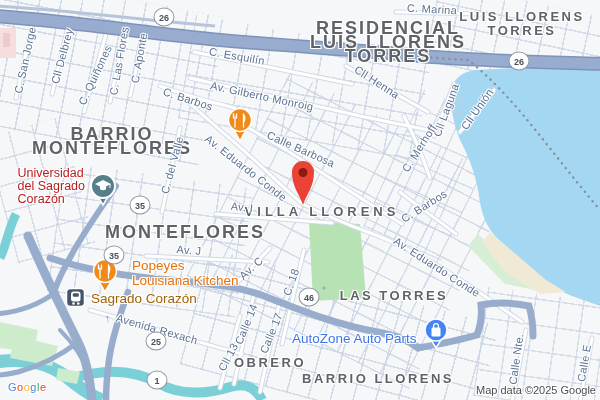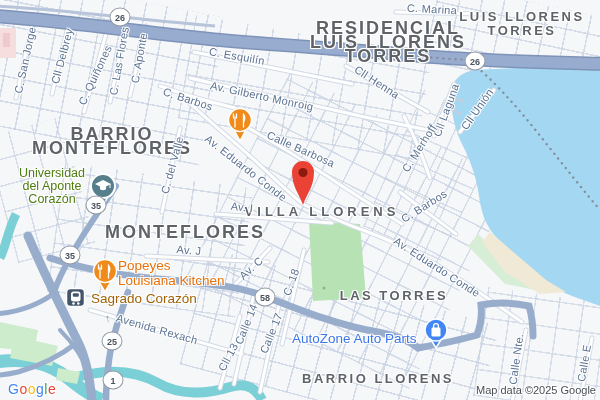--- a/index.html
+++ b/index.html
@@ -16,27 +16,27 @@
   #roads{position:absolute;left:0;top:0;}
   .lbl{position:absolute;transform:translate(-50%,-50%);white-space:nowrap;}
   .halo{text-shadow:-1px -1px 0 #fff,1px -1px 0 #fff,-1px 1px 0 #fff,1px 1px 0 #fff,0 0 2px #fff;}
   .street{font-size:11px;color:#5b7292;letter-spacing:.3px;}
   .district{color:#5f6368;font-weight:bold;text-align:center;line-height:14px;}
   .district div{white-space:nowrap;}
   .d-big{font-size:13px;letter-spacing:2.5px;}
   .d-med{font-size:18px;letter-spacing:2px;}
   .poi-food{font-size:13.5px;font-weight:500;color:#e8710a;line-height:15px;}
   .poi-shop{font-size:13.5px;font-weight:500;color:#3b76e8;}
-  .poi-edu{font-size:12.5px;font-weight:500;color:#4d7c0f;text-align:center;line-height:13px;}
+  .poi-edu{font-size:12.5px;font-weight:500;color:#b91c1c;text-align:left;line-height:13px;}
   .poi-transit{font-size:13.5px;font-weight:500;color:#a16207;}
   .shield{position:absolute;transform:translate(-50%,-50%);width:19px;height:17px;
     background:#fff;border:1.5px solid #9199a3;border-radius:50%;
-    font-size:9px;font-weight:bold;color:#49525e;display:flex;align-items:center;justify-content:center;}
+    font-size:9px;font-weight:bold;color:#49525e;display:flex;align-items:center;justify-content:center;margin-left:44px;}
   .arrow{position:absolute;color:#8d939b;font-size:11px;font-weight:bold;}
-  #google-logo{position:absolute;left:8px;top:381px;font-size:14px;font-weight:500;letter-spacing:.5px;}
+  #google-logo{position:absolute;left:8px;top:381px;font-size:11px;font-weight:500;letter-spacing:.5px;}
   #attribution{position:absolute;right:4px;top:384px;font-size:11px;color:#4a4e53;}
 </style>
 </head>
 <body>
 
 <div id="map-root">
 
   <div class="grid" style="left:-15px;top:-5px;width:230px;height:150px;--gl:rgba(199,209,226,.75);--vg:21px;--hg:25px;transform:rotate(11deg);"></div>
   <div class="grid" style="left:185px;top:35px;width:240px;height:105px;--gl:rgba(199,209,226,.7);--vg:26px;--hg:22px;transform:rotate(10deg);"></div>
   <div class="grid" style="left:225px;top:115px;width:250px;height:230px;--gl:rgba(199,209,226,.7);--vg:24px;--hg:22px;transform:rotate(27deg);"></div>
@@ -203,20 +203,21 @@
     <div>LUIS LLORENS</div>
     <div>TORRES</div>
   </div>
   <div class="lbl district halo d-med" style="left:112px;top:141px;">
     <div>BARRIO</div>
     <div>MONTEFLORES</div>
   </div>
   <div class="lbl district halo d-med" style="left:185px;top:232px;">MONTEFLORES</div>
   <div class="lbl district halo d-big" style="left:322px;top:212px;letter-spacing:4px;">VILLA LLORENS</div>
   <div class="lbl district halo d-big" style="left:394px;top:296px;">LAS TORRES</div>
+  <div class="lbl district halo d-big" style="left:270px;top:363px;">OBRERO</div>
   <div class="lbl district halo d-big" style="left:378px;top:379px;">BARRIO LLORENS</div>
 
   <div class="lbl street halo" style="left:25px;top:60px;transform:translate(-50%,-50%) rotate(-78deg);">C. San Jorge</div>
   <div class="lbl street halo" style="left:62px;top:56px;transform:translate(-50%,-50%) rotate(-75deg);">Cll Delbrey</div>
   <div class="lbl street halo" style="left:95px;top:75px;transform:translate(-50%,-50%) rotate(-65deg);">C. Quiñones</div>
   <div class="lbl street halo" style="left:119px;top:61px;transform:translate(-50%,-50%) rotate(-80deg);">C. Las Flores</div>
   <div class="lbl street halo" style="left:139px;top:58px;transform:translate(-50%,-50%) rotate(-80deg);">C. Aponte</div>
   <div class="lbl street halo" style="left:188px;top:99px;transform:translate(-50%,-50%) rotate(18deg);">C. Barbos</div>
   <div class="lbl street halo" style="left:237px;top:56px;transform:translate(-50%,-50%) rotate(10deg);">C. Esquilín</div>
   <div class="lbl street halo" style="left:262px;top:96px;transform:translate(-50%,-50%) rotate(12deg);">Av. Gilberto Monroig</div>
@@ -255,31 +256,31 @@
   <div class="shield" style="left:70px;top:255px;">
       <span>35</span>
     </div>
   <div class="shield" style="left:112px;top:341px;">
       <span>25</span>
     </div>
   <div class="shield" style="left:113px;top:380px;">
       <span>1</span>
     </div>
   <div class="shield" style="left:265px;top:297px;">
-      <span>58</span>
-    </div>
-
-  <div class="lbl poi-food halo" style="left:118px;top:273px;transform:translate(0,-50%);">
+      <span>46</span>
+    </div>
+
+  <div class="lbl poi-food halo" style="left:132px;top:273px;transform:translate(0,-50%);">
     <div>Popeyes</div>
     <div>Louisiana Kitchen</div>
   </div>
   <div class="lbl poi-transit halo" style="left:91px;top:298px;transform:translate(0,-50%);">Sagrado Corazón</div>
   <div class="lbl poi-edu halo" style="left:85px;top:186px;transform:translate(-100%,-50%);">
     <div>Universidad</div>
-    <div>del Aponte</div>
+    <div>del Sagrado</div>
     <div>Corazón</div>
   </div>
   <div class="lbl poi-shop halo" style="left:292px;top:338px;transform:translate(0,-50%);">AutoZone Auto Parts</div>
 
   <div id="google-logo" class="halo">
     <span style="color:#4285F4">G</span><span style="color:#EA4335">o</span><span style="color:#FBBC05">o</span><span style="color:#4285F4">g</span><span style="color:#34A853">l</span><span style="color:#EA4335">e</span>
   </div>
   <div id="attribution" class="halo">Map data ©2025 Google</div>
 
 </div>

